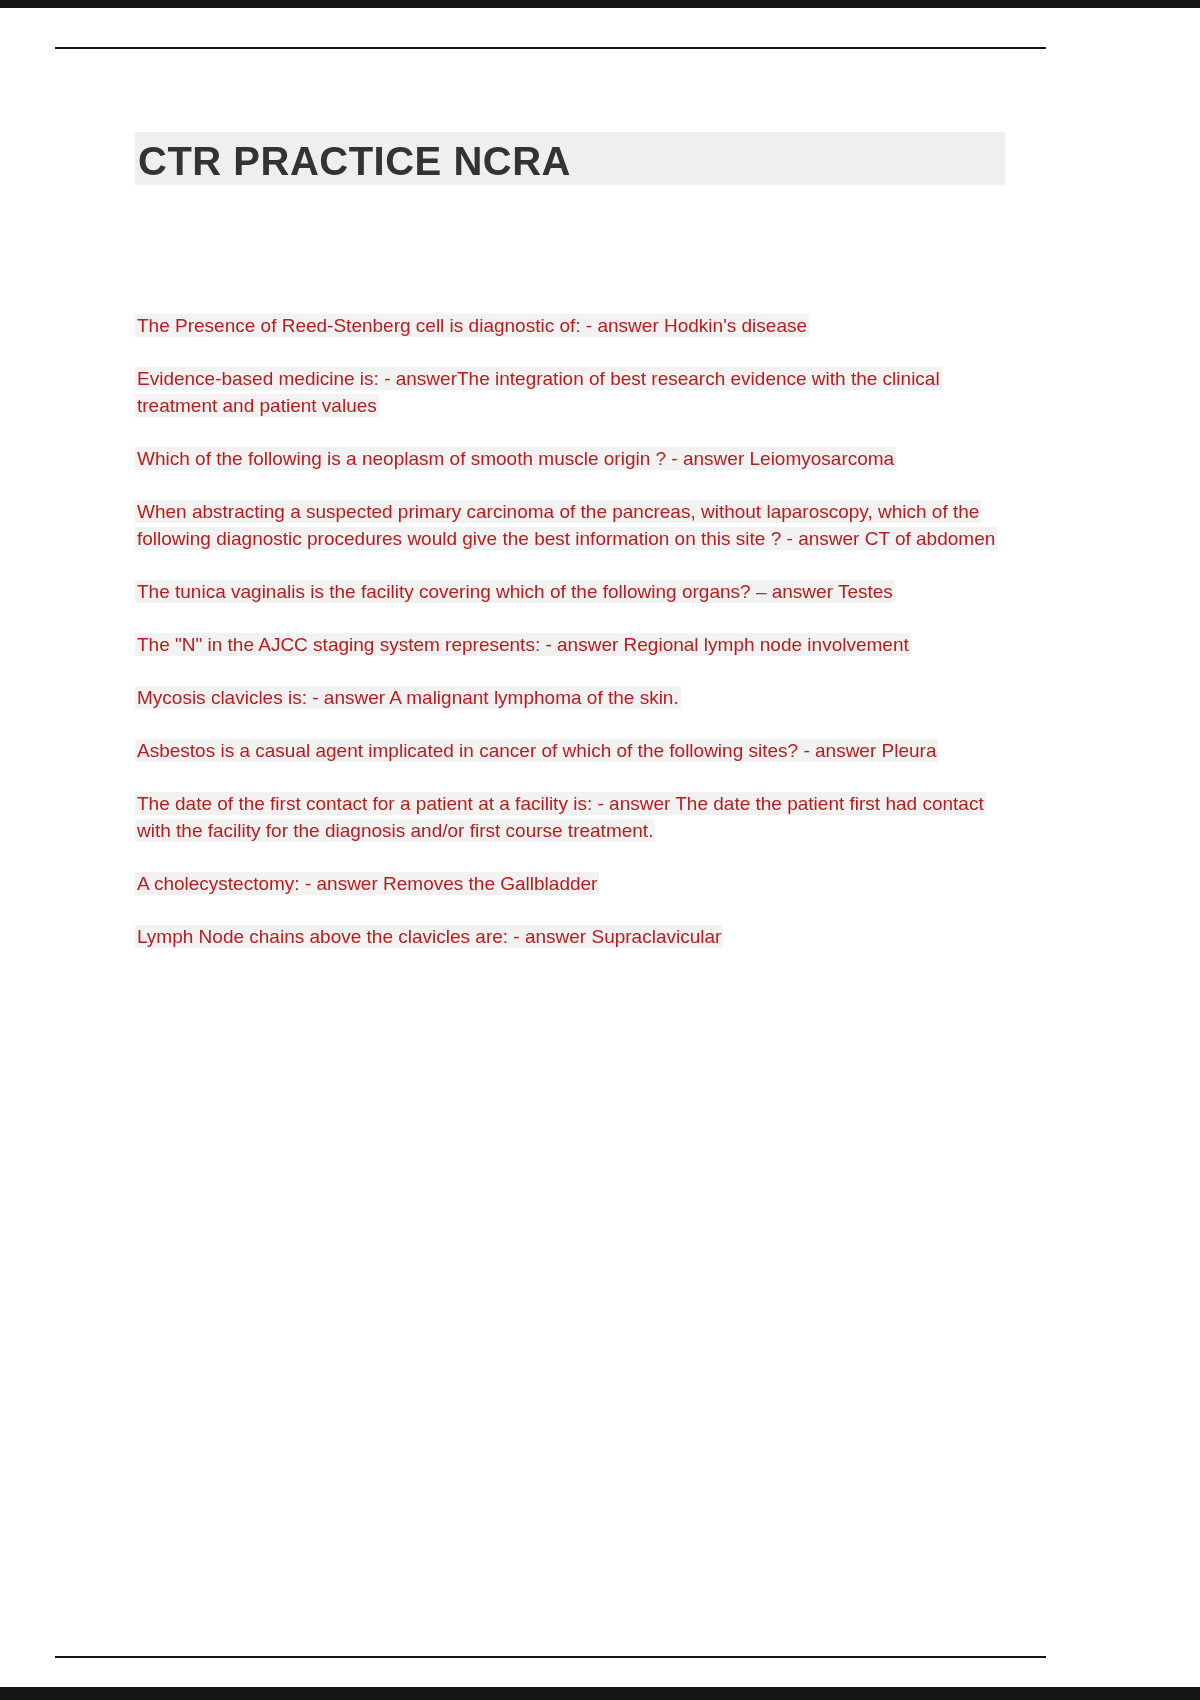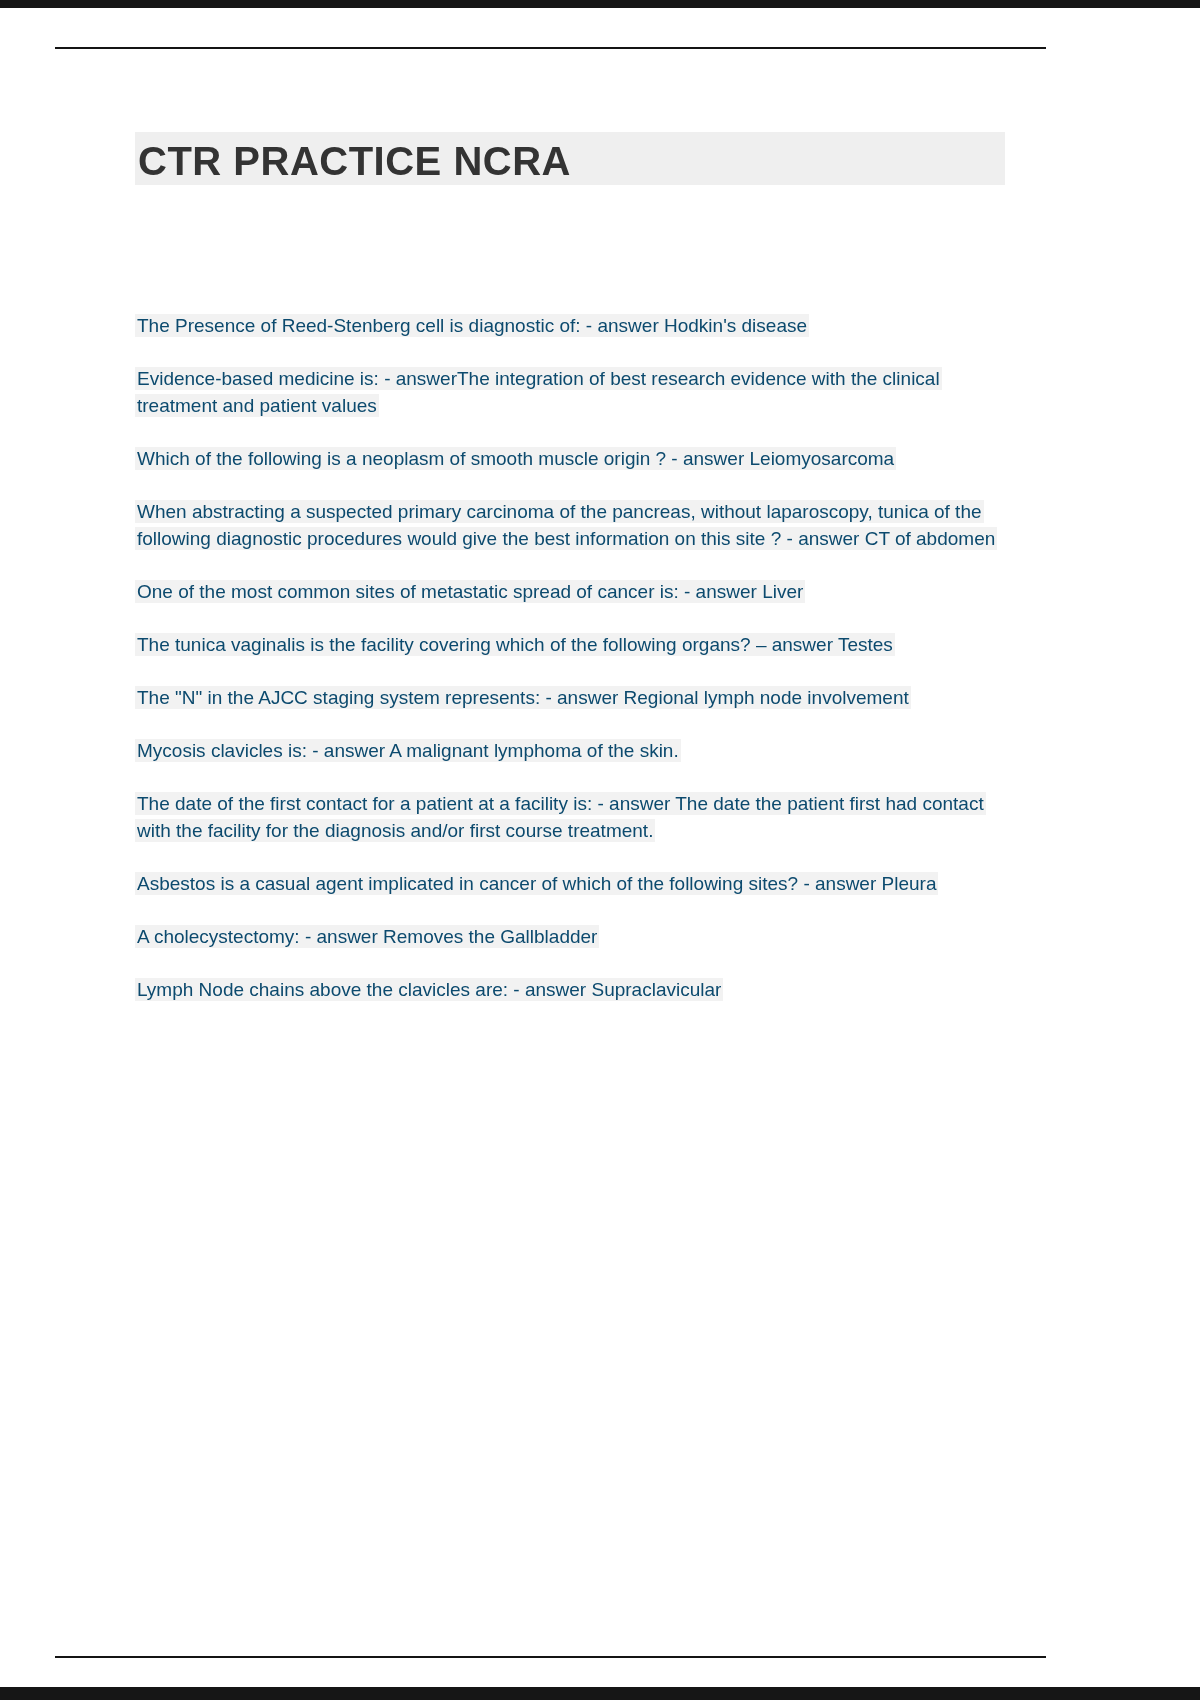--- a/index.html
+++ b/index.html
@@ -48,21 +48,21 @@
     letter-spacing: 0.5px;
     line-height: 1.1;
   }
   .content {
     position: absolute;
     left: 135px;
     top: 312px;
     width: 872px;
     font-size: 19px;
     line-height: 27px;
-    color: #0c4a6e;
+    color: #b91c1c;
   }
   .content p {
     margin: 0 0 26px 0;
   }
   .hl {
     background: #f2f2f2;
     padding: 1px 2px;
     -webkit-box-decoration-break: clone;
     box-decoration-break: clone;
   }
@@ -77,27 +77,26 @@
   <div class="rule top-rule"></div>
 
   <div class="title-wrap">
     <span class="title-text">CTR PRACTICE NCRA</span>
   </div>
 
   <div class="content">
     <p><span class="hl">The Presence of Reed-Stenberg cell is diagnostic of: - answer Hodkin's disease</span></p>
     <p><span class="hl">Evidence-based medicine is: - answerThe integration of best research evidence with the clinical treatment and patient values</span></p>
     <p><span class="hl">Which of the following is a neoplasm of smooth muscle origin ? - answer Leiomyosarcoma</span></p>
-    <p><span class="hl">When abstracting a suspected primary carcinoma of the pancreas, without laparoscopy, tunica of the following diagnostic procedures would give the best information on this site ? - answer CT of abdomen</span></p>
-    <p><span class="hl">One of the most common sites of metastatic spread of cancer is: - answer Liver</span></p>
+    <p><span class="hl">When abstracting a suspected primary carcinoma of the pancreas, without laparoscopy, which of the following diagnostic procedures would give the best information on this site ? - answer CT of abdomen</span></p>
     <p><span class="hl">The tunica vaginalis is the facility covering which of the following organs? – answer Testes</span></p>
     <p><span class="hl">The "N" in the AJCC staging system represents: - answer Regional lymph node involvement</span></p>
     <p><span class="hl">Mycosis clavicles is: - answer A malignant lymphoma of the skin.</span></p>
+    <p><span class="hl">Asbestos is a casual agent implicated in cancer of which of the following sites? - answer Pleura</span></p>
     <p><span class="hl">The date of the first contact for a patient at a facility is: - answer The date the patient first had contact with the facility for the diagnosis and/or first course treatment.</span></p>
-    <p><span class="hl">Asbestos is a casual agent implicated in cancer of which of the following sites? - answer Pleura</span></p>
     <p><span class="hl">A cholecystectomy: - answer Removes the Gallbladder</span></p>
     <p><span class="hl">Lymph Node chains above the clavicles are: - answer Supraclavicular</span></p>
   </div>
 
   <div class="rule bottom-rule"></div>
 
   <div class="edge-band bottom"></div>
 
 </div>
 

